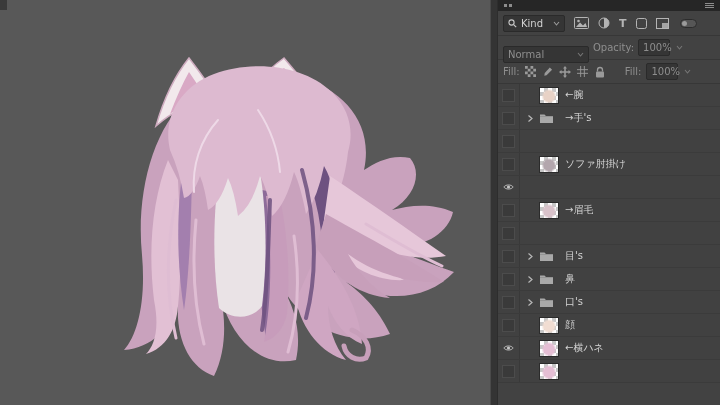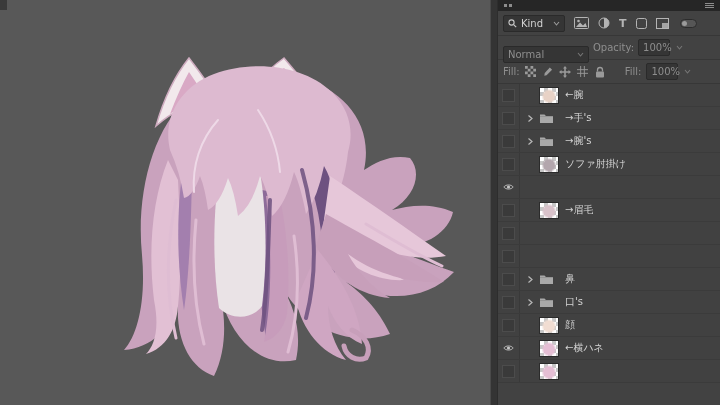--- a/index.html
+++ b/index.html
@@ -276,88 +276,88 @@
 
       <span class="lname">→手's</span>
     </div>
   </div>
         <div class="layer-row">
     <div class="eye-col">
       <span class="well">
         
       </span>
     </div>
+  </div>
+        <div class="layer-row">
+    <div class="eye-col">
+      <span class="well">
+        
+      </span>
+    </div>
+    <div class="row-content">
+
+      <span class="thumb">
+              <span class="blob" style="background: radial-gradient(circle at 50% 55%, rgb(179, 166, 173) 0px, rgb(179, 166, 173) 42%, rgba(0, 0, 0, 0) 62%);"></span>
+            </span>
+      <span class="lname">ソファ肘掛け</span>
+    </div>
+  </div>
+        <div class="layer-row">
+    <div class="eye-col">
+      <span class="well on">
+        <svg width="14" height="10" viewBox="0 0 14 10">
+          <path d="M1,5 C3.5,1.5 10.5,1.5 13,5 C10.5,8.5 3.5,8.5 1,5 Z" fill="none" stroke="#c6c6c6" stroke-width="1.1"></path>
+          <circle cx="7" cy="5" r="2" fill="#c6c6c6"></circle>
+        </svg>
+      </span>
+    </div>
+  </div>
+        <div class="layer-row">
+    <div class="eye-col">
+      <span class="well">
+        
+      </span>
+    </div>
+    <div class="row-content">
+
+      <span class="thumb">
+              <span class="blob" style="background: radial-gradient(circle at 50% 55%, rgb(217, 194, 202) 0px, rgb(217, 194, 202) 42%, rgba(0, 0, 0, 0) 62%);"></span>
+            </span>
+      <span class="lname">→眉毛</span>
+    </div>
+  </div>
+        <div class="layer-row">
+    <div class="eye-col">
+      <span class="well">
+        
+      </span>
+    </div>
+  </div>
+        <div class="layer-row">
+    <div class="eye-col">
+      <span class="well">
+        
+      </span>
+    </div>
     <div class="row-content">
       <span class="grp" style="display:flex;align-items:center;">
         <span class="chev">
                 <svg width="8" height="9" viewBox="0 0 8 9">
                   <path d="M2.5,1.5 L6,4.5 L2.5,7.5" fill="none" stroke="#b8b8b8" stroke-width="1.2"></path>
                 </svg>
               </span>
         <span class="folder">
           <svg width="15" height="12" viewBox="0 0 15 12">
             <path d="M1,2.5 H5.5 L7,4 H14 V11 H1 Z" fill="#a9a9a9"></path>
             <path d="M1,4.5 H14" stroke="#8f8f8f" stroke-width="0.8"></path>
           </svg>
         </span>
       </span>
 
-      <span class="lname">→腕's</span>
-    </div>
-  </div>
-        <div class="layer-row">
-    <div class="eye-col">
-      <span class="well">
-        
-      </span>
-    </div>
-    <div class="row-content">
-
-      <span class="thumb">
-              <span class="blob" style="background: radial-gradient(circle at 50% 55%, rgb(179, 166, 173) 0px, rgb(179, 166, 173) 42%, rgba(0, 0, 0, 0) 62%);"></span>
-            </span>
-      <span class="lname">ソファ肘掛け</span>
-    </div>
-  </div>
-        <div class="layer-row">
-    <div class="eye-col">
-      <span class="well on">
-        <svg width="14" height="10" viewBox="0 0 14 10">
-          <path d="M1,5 C3.5,1.5 10.5,1.5 13,5 C10.5,8.5 3.5,8.5 1,5 Z" fill="none" stroke="#c6c6c6" stroke-width="1.1"></path>
-          <circle cx="7" cy="5" r="2" fill="#c6c6c6"></circle>
-        </svg>
-      </span>
-    </div>
-  </div>
-        <div class="layer-row">
-    <div class="eye-col">
-      <span class="well">
-        
-      </span>
-    </div>
-    <div class="row-content">
-
-      <span class="thumb">
-              <span class="blob" style="background: radial-gradient(circle at 50% 55%, rgb(217, 194, 202) 0px, rgb(217, 194, 202) 42%, rgba(0, 0, 0, 0) 62%);"></span>
-            </span>
-      <span class="lname">→眉毛</span>
-    </div>
-  </div>
-        <div class="layer-row">
-    <div class="eye-col">
-      <span class="well">
-        
-      </span>
-    </div>
-  </div>
-        <div class="layer-row">
-    <div class="eye-col">
-      <span class="well">
-        
-      </span>
+      <span class="lname">目's</span>
     </div>
   </div>
         <div class="layer-row">
     <div class="eye-col">
       <span class="well">
         
       </span>
     </div>
     <div class="row-content">
       <span class="grp" style="display:flex;align-items:center;">

